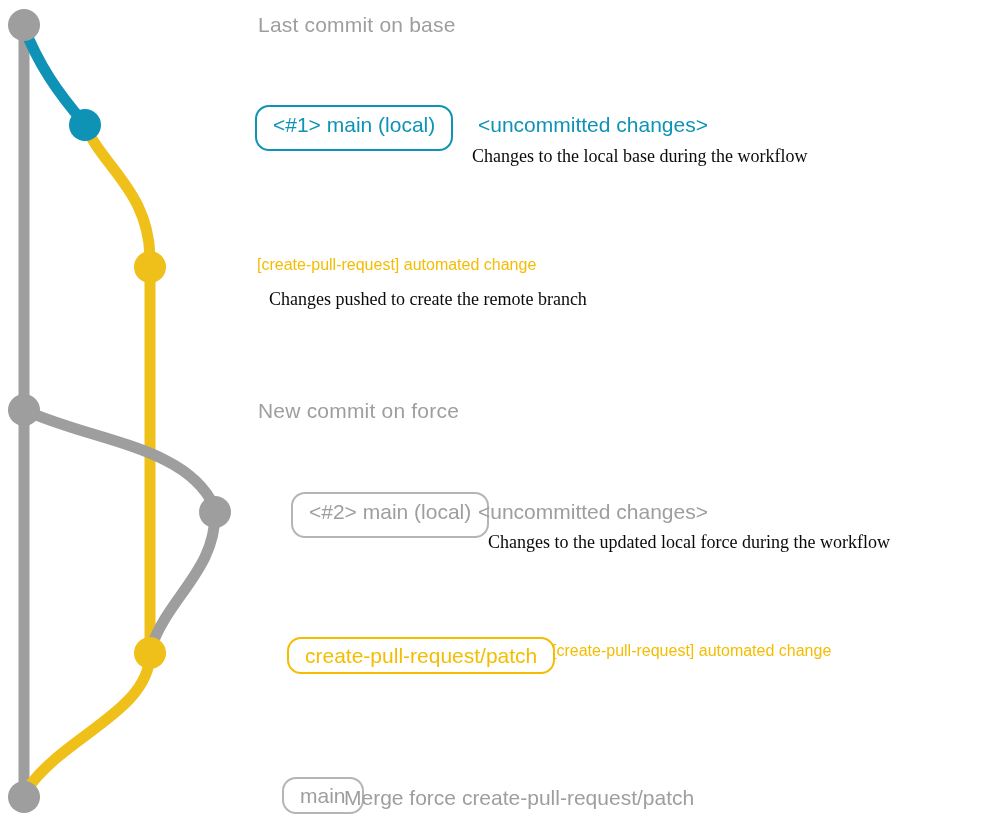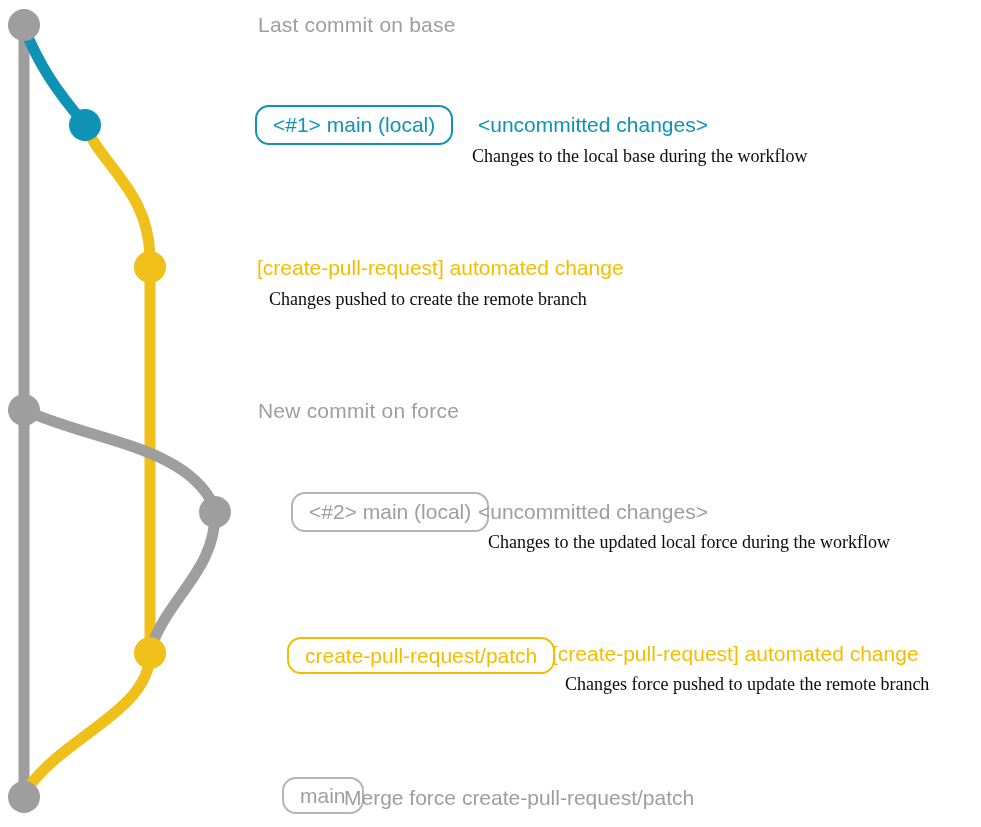--- a/index.html
+++ b/index.html
@@ -38,30 +38,30 @@
     position: absolute;
     white-space: nowrap;
   }
   .glabel {
     font-size: 21px;
     color: var(--gray);
     letter-spacing: 0.2px;
   }
   .title-blue   { font-size: 21px; color: var(--blue); }
   .title-gray   { font-size: 21px; color: var(--gray); }
-  .title-yellow { font-size: 21px; color: var(--yellow-text); }
+  .title-yellow { font-size: 16px; color: var(--yellow-text); }
   .caption {
     font-family: "Liberation Serif", serif;
     font-size: 18px;
     color: var(--caption);
   }
   .badge {
     display: inline-block;
     box-sizing: border-box;
-    height: 40px;
+    height: 46px;
     line-height: 36px;
     padding: 0 16px;
     border-radius: 14px;
     border: 2px solid;
     font-size: 21px;
   }
   .badge-blue   { border-color: var(--blue);   color: var(--blue); }
   .badge-gray   { border-color: var(--badge-gray-border); color: var(--gray); }
   .badge-yellow { border-color: var(--yellow-text); color: var(--yellow-text); }
   .badge-sm {
@@ -115,20 +115,19 @@
   <div class="ann" style="left:255px; top:492px;margin-left:36px;">
     <span class="badge badge-gray">&lt;#2&gt; main (local)</span>
   </div>
   <div class="ann title-gray" style="left:478px; top:500px;">&lt;uncommitted changes&gt;</div>
   <div class="ann caption" style="left:488px; top:532px;">Changes to the updated local force during the workflow</div>
 
   <div class="ann" style="left:255px; top:637px;padding-left:32px;">
     <span class="badge badge-yellow badge-sm">create-pull-request/patch</span>
   </div>
   <div class="ann title-yellow" style="left:552px; top:642px;">[create-pull-request] automated change</div>
-  <div class="ann caption" style="left:565px; top:674px;">Changes force pushed to update the remote branch</div>
 
   <div class="ann" style="left:258px; top:777px;padding-left:24px;">
     <span class="badge badge-gray badge-sm">main</span>
   </div>
   <div class="ann title-gray" style="left:344px; top:786px;">Merge force create-pull-request/patch</div>
 
 </div>
 
 </body></html>

